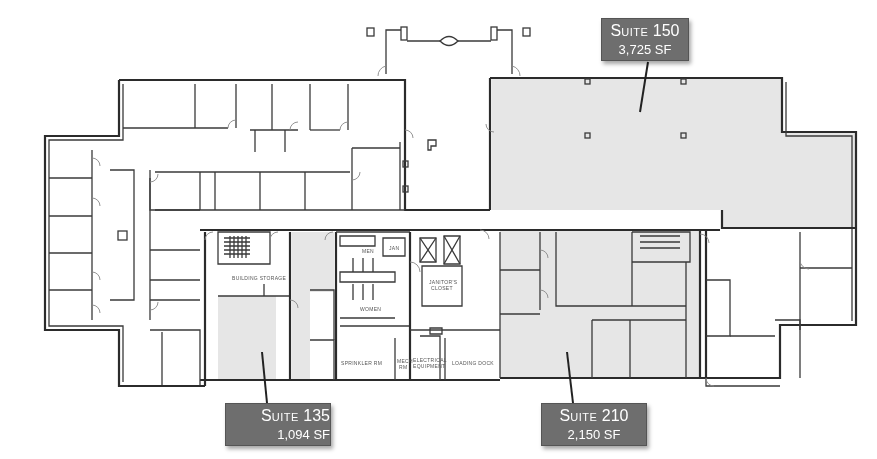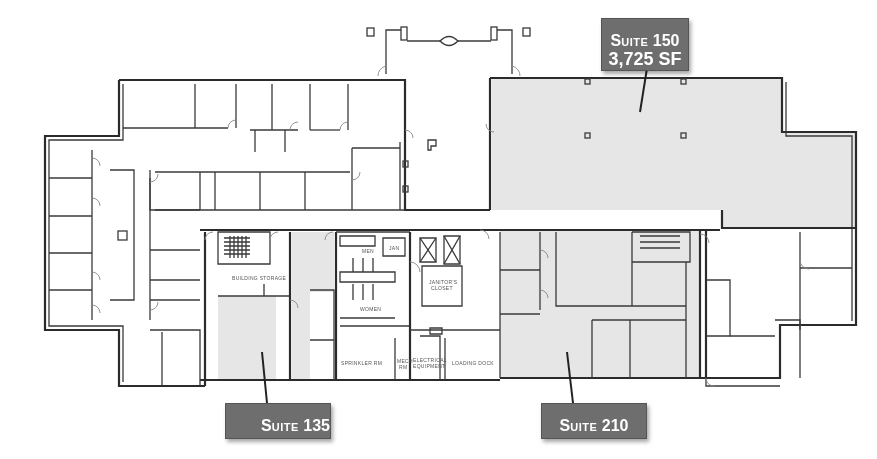--- a/index.html
+++ b/index.html
@@ -4,23 +4,23 @@
 <style>
   html,body{margin:0;padding:0;background:#ffffff;}
   body{width:877px;height:459px;overflow:hidden;position:relative;font-family:"Liberation Sans",sans-serif;}
   #plan{position:absolute;left:0;top:0;width:877px;height:459px;}
   .wall{stroke:#2b2b2b;stroke-width:2.2;fill:none;}
   .wall-thin{stroke:#3a3a3a;stroke-width:1.3;fill:none;}
   .door{stroke:#888;stroke-width:0.9;fill:none;}
   .suite-fill{fill:#e6e6e6;}
   .room-label{font-family:"Liberation Sans",sans-serif;font-size:5px;fill:#555;letter-spacing:0.3px;}
   .leader{stroke:#222;stroke-width:2;}
-  .callout{position:absolute;background:#6e6e6e;border:1px solid #555;box-shadow:2px 3px 4px rgba(0,0,0,0.35);color:#fff;text-align:center;font-family:"Liberation Sans",sans-serif;font-weight:bold;line-height:17px;padding:13px 0 2px 0;}
+  .callout{position:absolute;background:#6e6e6e;border:1px solid #555;box-shadow:2px 3px 4px rgba(0,0,0,0.35);color:#fff;text-align:center;font-family:"Liberation Sans",sans-serif;font-weight:normal;line-height:17px;padding:3px 0 2px 0;}
   .callout .l1{font-size:16px;display:block;}
-  .callout .l2{font-size:18px;display:block;}
+  .callout .l2{font-size:13px;display:block;}
   .callout .sc{font-size:16px;}
   .callout .sm{font-size:11px;letter-spacing:0.5px;}
 </style>
 </head>
 <body>
 
 <svg id="plan" viewBox="0 0 877 459" xmlns="http://www.w3.org/2000/svg">
 
   <g>
     <path class="suite-fill" d="M492 78 L782 78 L782 132 L856 132 L856 228 L722 228 L722 210 L492 210 Z"></path>
@@ -213,17 +213,19 @@
   <line class="leader" x1="573" y1="403" x2="567" y2="352"></line>
 </svg>
 
 <div class="callout" style="left:601px;top:18px;width:86px;">
   <span class="l1"><span class="sc">S</span><span class="sm">UITE</span> <span class="sc">150</span></span>
   <span class="l2">3,725 SF</span>
 </div>
 
 <div class="callout" style="left:225px;top:403px;width:104px;text-align:right;">
   <span class="l1"><span class="sc">S</span><span class="sm">UITE</span> <span class="sc">135</span></span>
+  <span class="l2">1,094 SF</span>
 </div>
 
 <div class="callout" style="left:541px;top:403px;width:104px;">
   <span class="l1"><span class="sc">S</span><span class="sm">UITE</span> <span class="sc">210</span></span>
+  <span class="l2">2,150 SF</span>
 </div>
 
 </body></html>

